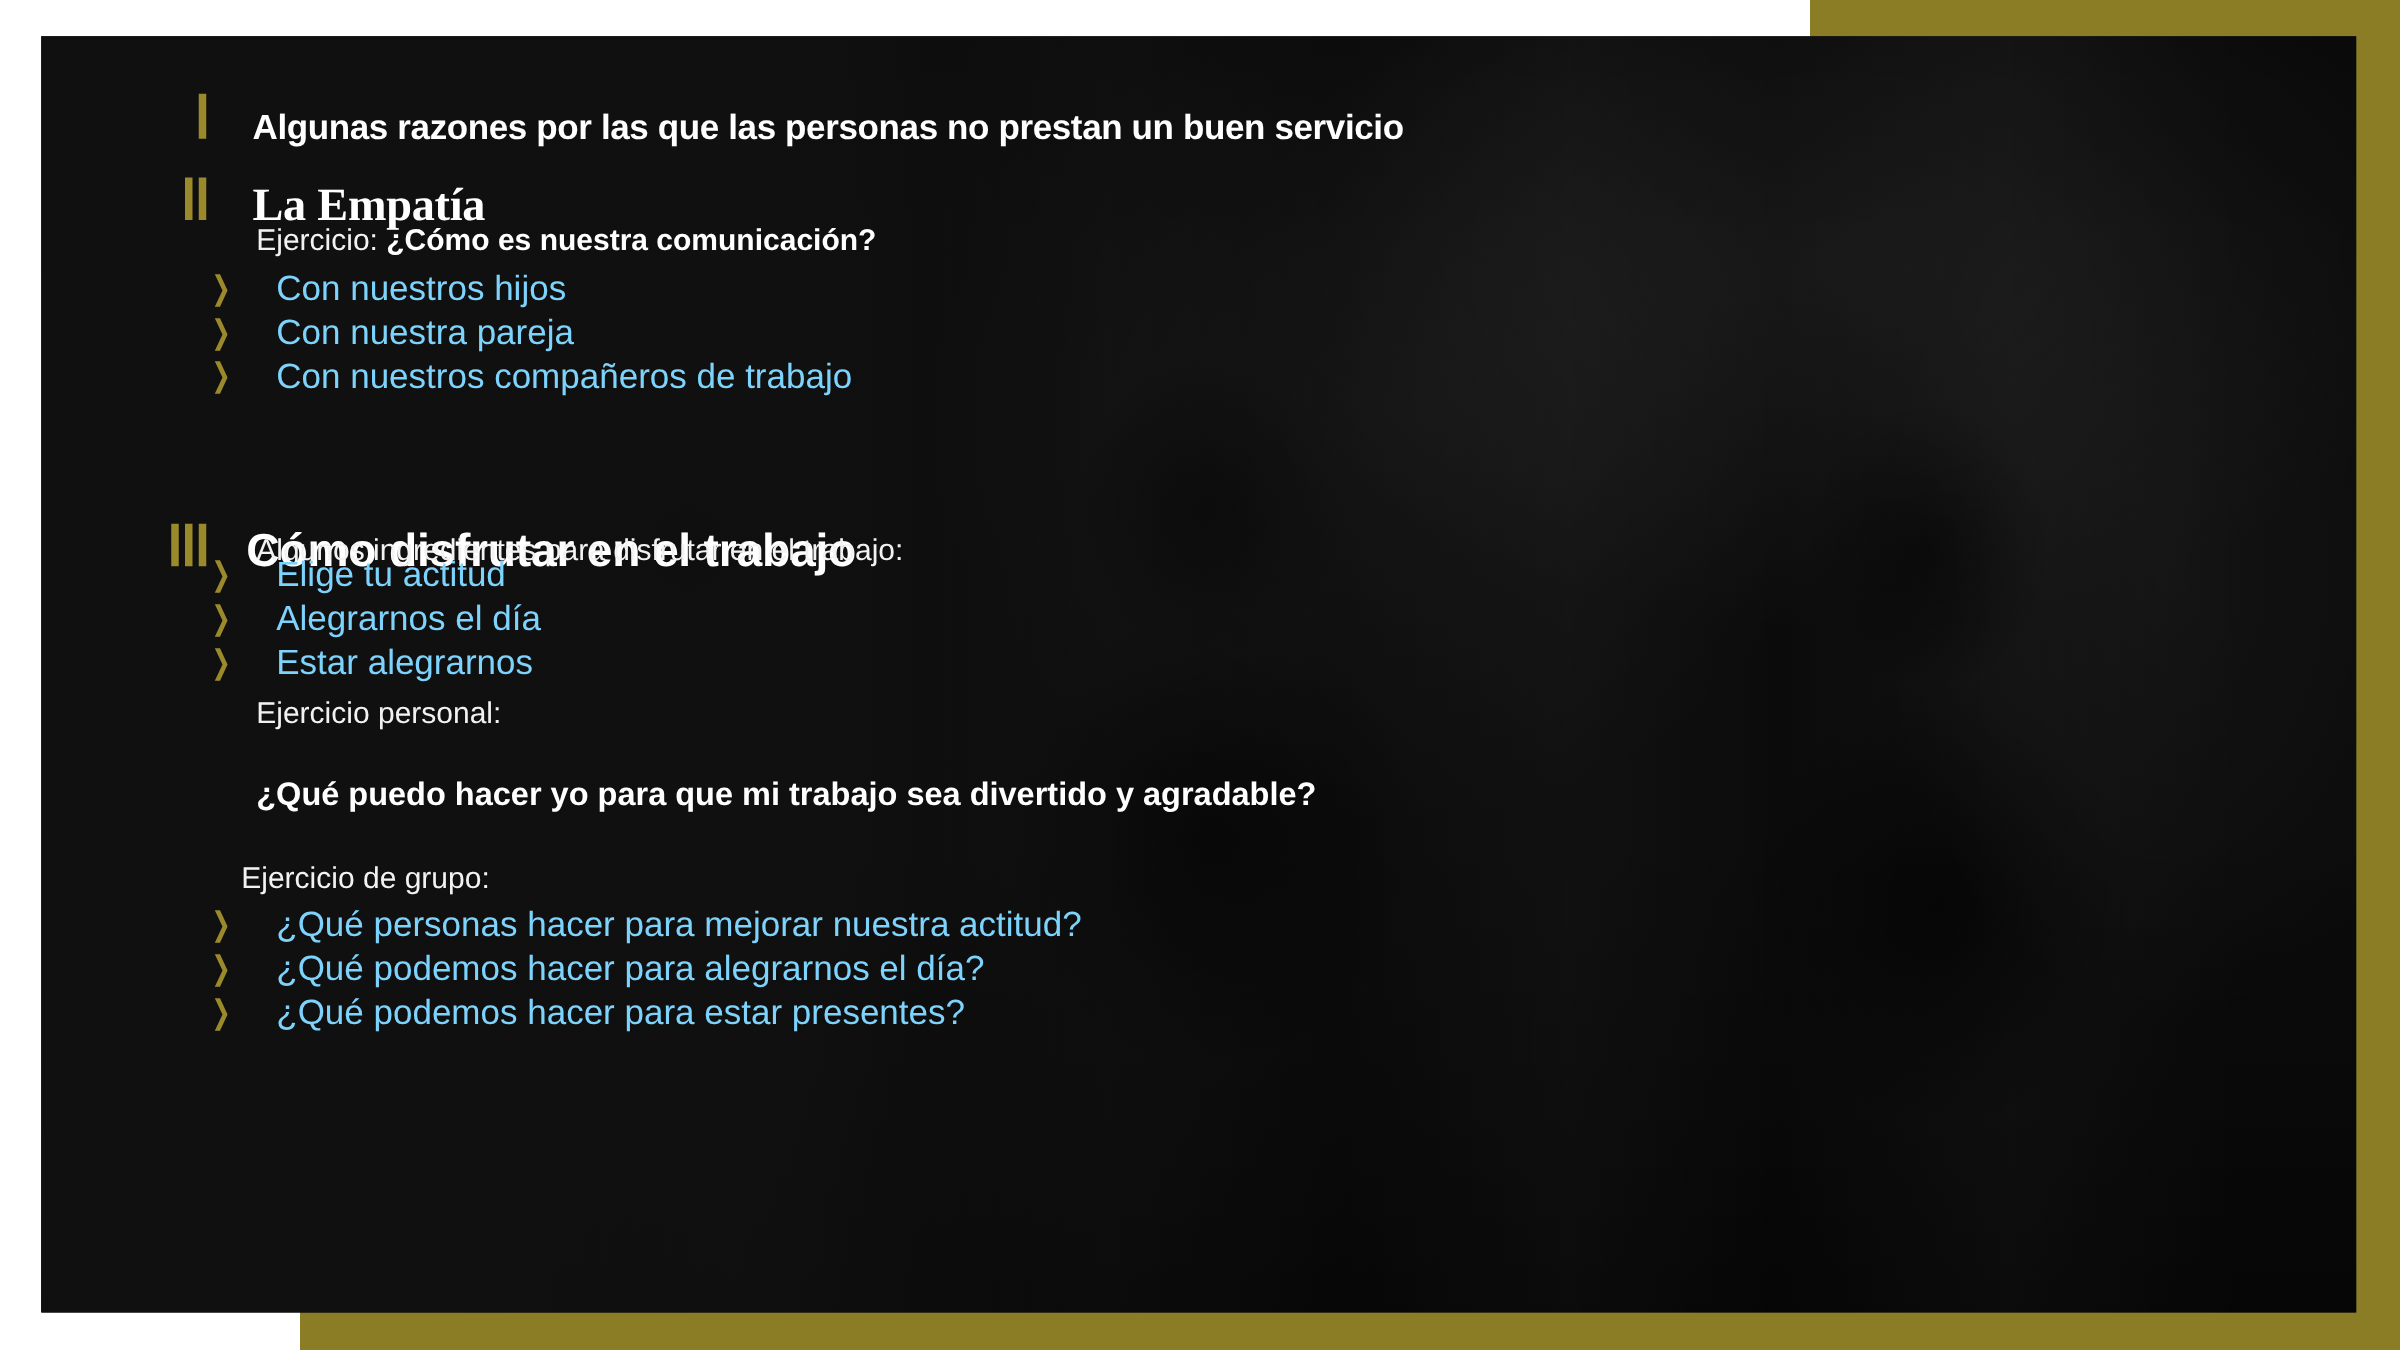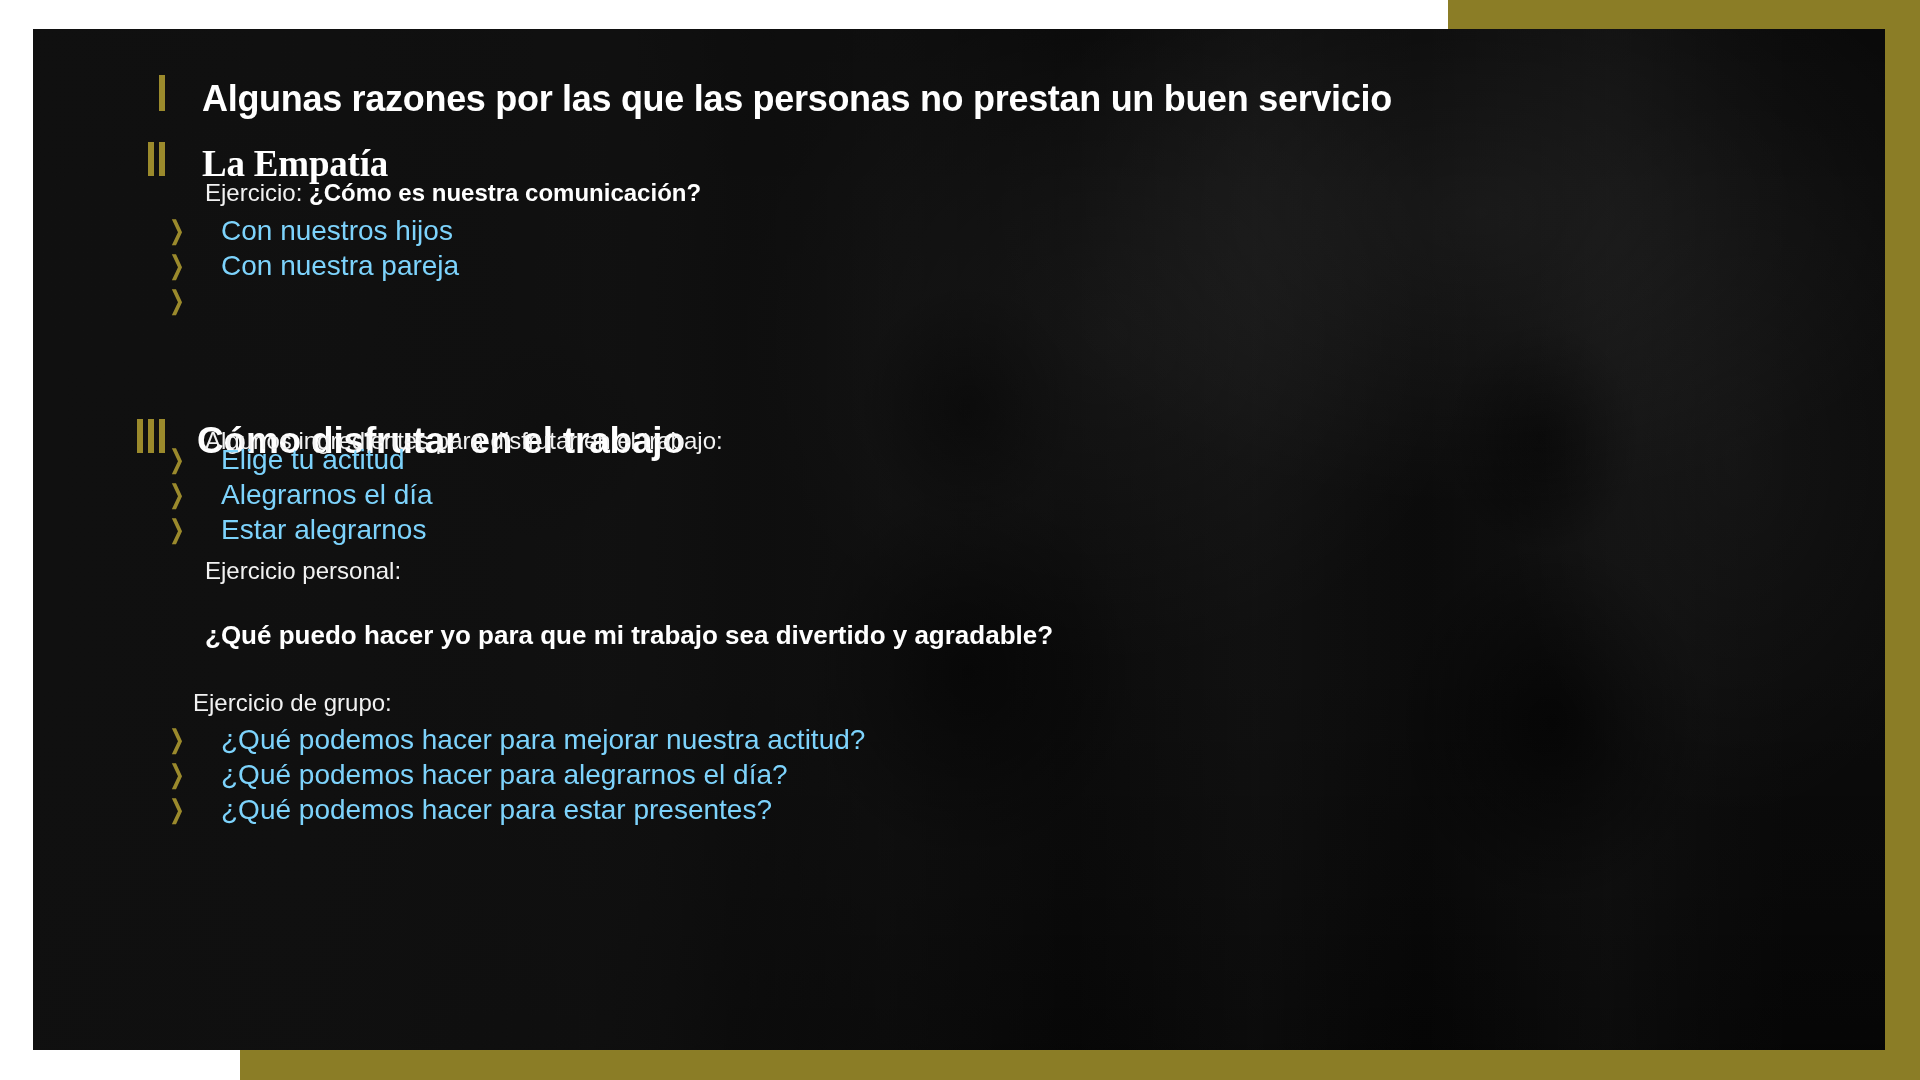--- a/index.html
+++ b/index.html
@@ -128,21 +128,21 @@
     align-items: center;
   }
   .numeral i {
     display: block;
     width: 6px;
     background: #9b8a2c;
     border-radius: 0;
   }
 
   .h-lvl1 {
-    font-size: 36px;
+    font-size: 28px;
     font-weight: bold;
     color: #ffffff;
     letter-spacing: -0.3px;
     white-space: nowrap;
     line-height: 1;
   }
   .h-lvl2 {
     font-size: 37px;
     font-weight: bold;
     color: #ffffff;
@@ -231,20 +231,21 @@
       <div class="bullet" style="left:136px; top:188px;">
         <span class="chev">❯</span>
         <span class="btxt">Con nuestros hijos</span>
       </div>
       <div class="bullet" style="left:136px; top:223px;">
         <span class="chev">❯</span>
         <span class="btxt">Con nuestra pareja</span>
       </div>
       <div class="bullet" style="left:136px; top:258px;">
         <span class="chev">❯</span>
+        <span class="btxt">Con nuestros compañeros de trabajo</span>
       </div>
 
       <div class="heading-row" style="left:46px; top:390px;">
         <span class="numeral" style="width:86px; height:34px;">
           <i style="height:34px;"></i>
             <i style="height:34px;"></i>
             <i style="height:34px;"></i>
         </span>
         <span class="h-lvl2" style="margin-left:32px;">Cómo disfrutar en el trabajo</span>
       </div>
@@ -264,21 +265,21 @@
         <span class="btxt">Estar alegrarnos</span>
       </div>
 
       <div class="lead" style="left:172px; top:530px;">Ejercicio personal:</div>
       <div class="strong-q" style="left:172px; top:593px;">¿Qué puedo hacer yo para que mi trabajo sea divertido y agradable?</div>
 
       <div class="lead" style="left:160px; top:662px;">Ejercicio de grupo:</div>
 
       <div class="bullet" style="left:136px; top:697px;">
         <span class="chev">❯</span>
-        <span class="btxt">¿Qué podemos hacer para mejorar nuestra actitud?</span>
+        <span class="btxt">¿Qué personas hacer para mejorar nuestra actitud?</span>
       </div>
       <div class="bullet" style="left:136px; top:732px;">
         <span class="chev">❯</span>
         <span class="btxt">¿Qué podemos hacer para alegrarnos el día?</span>
       </div>
       <div class="bullet" style="left:136px; top:767px;">
         <span class="chev">❯</span>
         <span class="btxt">¿Qué podemos hacer para estar presentes?</span>
       </div>
 

